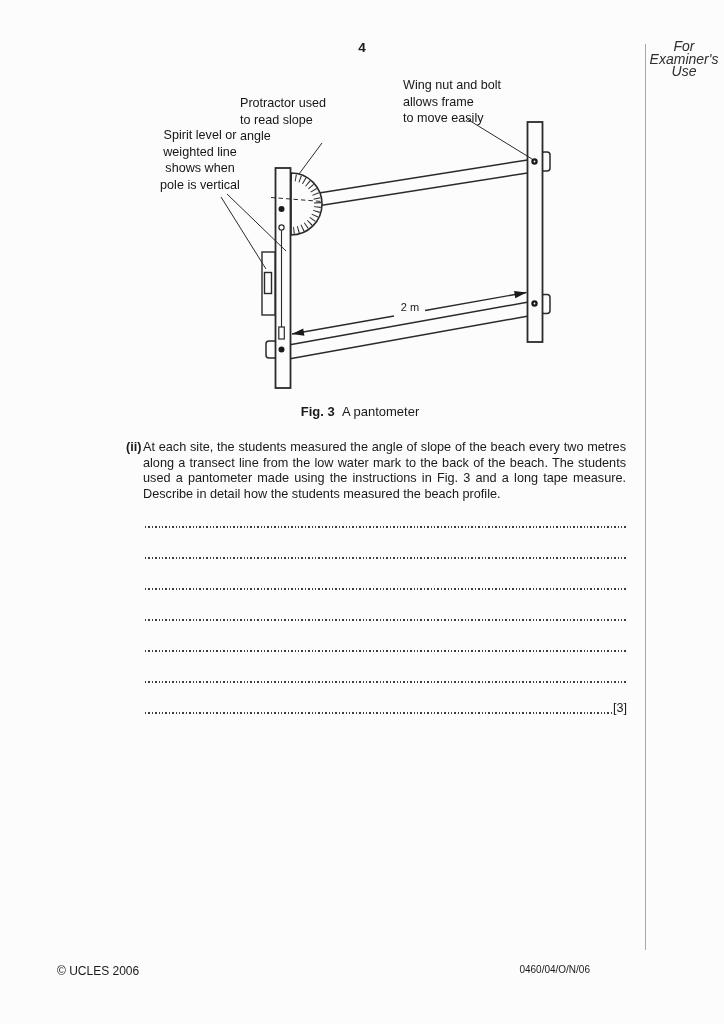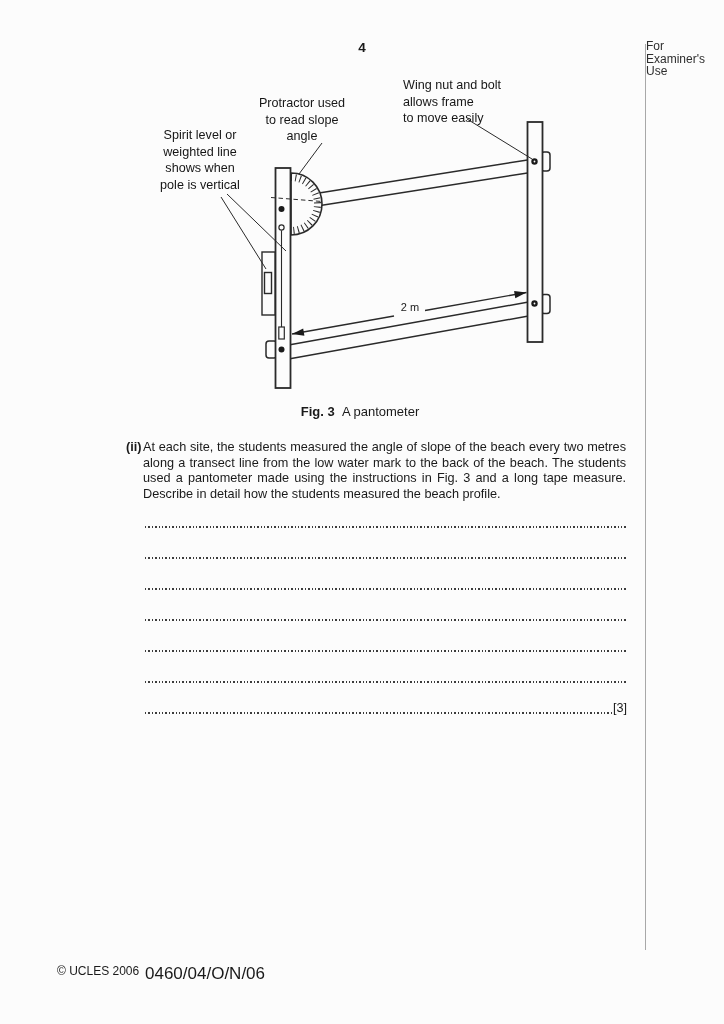--- a/index.html
+++ b/index.html
@@ -1,40 +1,40 @@
 <!DOCTYPE html>
 <html><head>
 <meta charset="utf-8">
 <style>
   html,body{margin:0;padding:0;}
   .page{position:relative;width:724px;height:1024px;background:#fcfcfc;overflow:hidden;
         font-family:"Liberation Sans",sans-serif;color:#1a1a1a;}
   .abs{position:absolute;}
   .page-number{left:0;top:40px;width:724px;text-align:center;font-weight:bold;font-size:13.5px;}
   .examiner-rule{left:645px;top:44px;width:1.3px;height:906px;background:#a8a8a8;}
-  .examiner-note{left:646px;top:40px;width:76px;text-align:left;
-                 font-size:12px;line-height:12.5px;color:#2e2e2e;}
+  .examiner-note{left:646px;top:40px;width:76px;text-align:center;font-style:italic;
+                 font-size:14px;line-height:12.5px;color:#2e2e2e;}
   .diagram-svg{left:0;top:0;width:724px;height:440px;}
   .dlabel{font-size:12.6px;line-height:16.5px;color:#161616;}
   .wingnut-label{left:403px;top:77px;width:130px;text-align:left;}
-  .protractor-label{left:240px;top:95px;width:124px;text-align:center;}
+  .protractor-label{left:240px;top:95px;width:124px;text-align:left;}
   .spirit-label{left:145px;top:127px;width:110px;text-align:center;}
   .dim-label{left:392px;top:301px;width:36px;text-align:center;font-size:11px;}
   .caption{left:145px;top:404px;width:430px;text-align:center;font-size:13px;}
   .caption .fig{font-weight:bold;margin-top:20px;}
   .q-num{left:126px;top:440px;width:30px;font-weight:bold;font-size:12.7px;}
   .q-text{left:143px;top:440px;width:483px;font-size:12.7px;line-height:15.7px;
           text-align:justify;}
   .answer-lines{left:145px;top:497px;width:482px;}
   .ans-row{height:31px;display:flex;align-items:flex-end;}
   .dots{flex:1;height:1.7px;
         background-image:repeating-linear-gradient(to right,#3c3c3c 0,#3c3c3c 1.3px,transparent 1.3px,transparent 3.4px);}
   .marks{font-size:12.6px;line-height:11px;margin-left:1px;white-space:nowrap;}
   .footer-copyright{left:57px;top:964px;font-size:12px;}
-  .footer-code{left:145px;top:964px;width:445px;text-align:left;font-size:17px;}
+  .footer-code{left:145px;top:964px;width:445px;text-align:right;font-size:10px;}
 </style>
 </head>
 <body>
 
 <div class="page">
 
   <div class="abs page-number">4</div>
 
   <div class="abs examiner-rule"></div>
   <div class="abs examiner-note">

